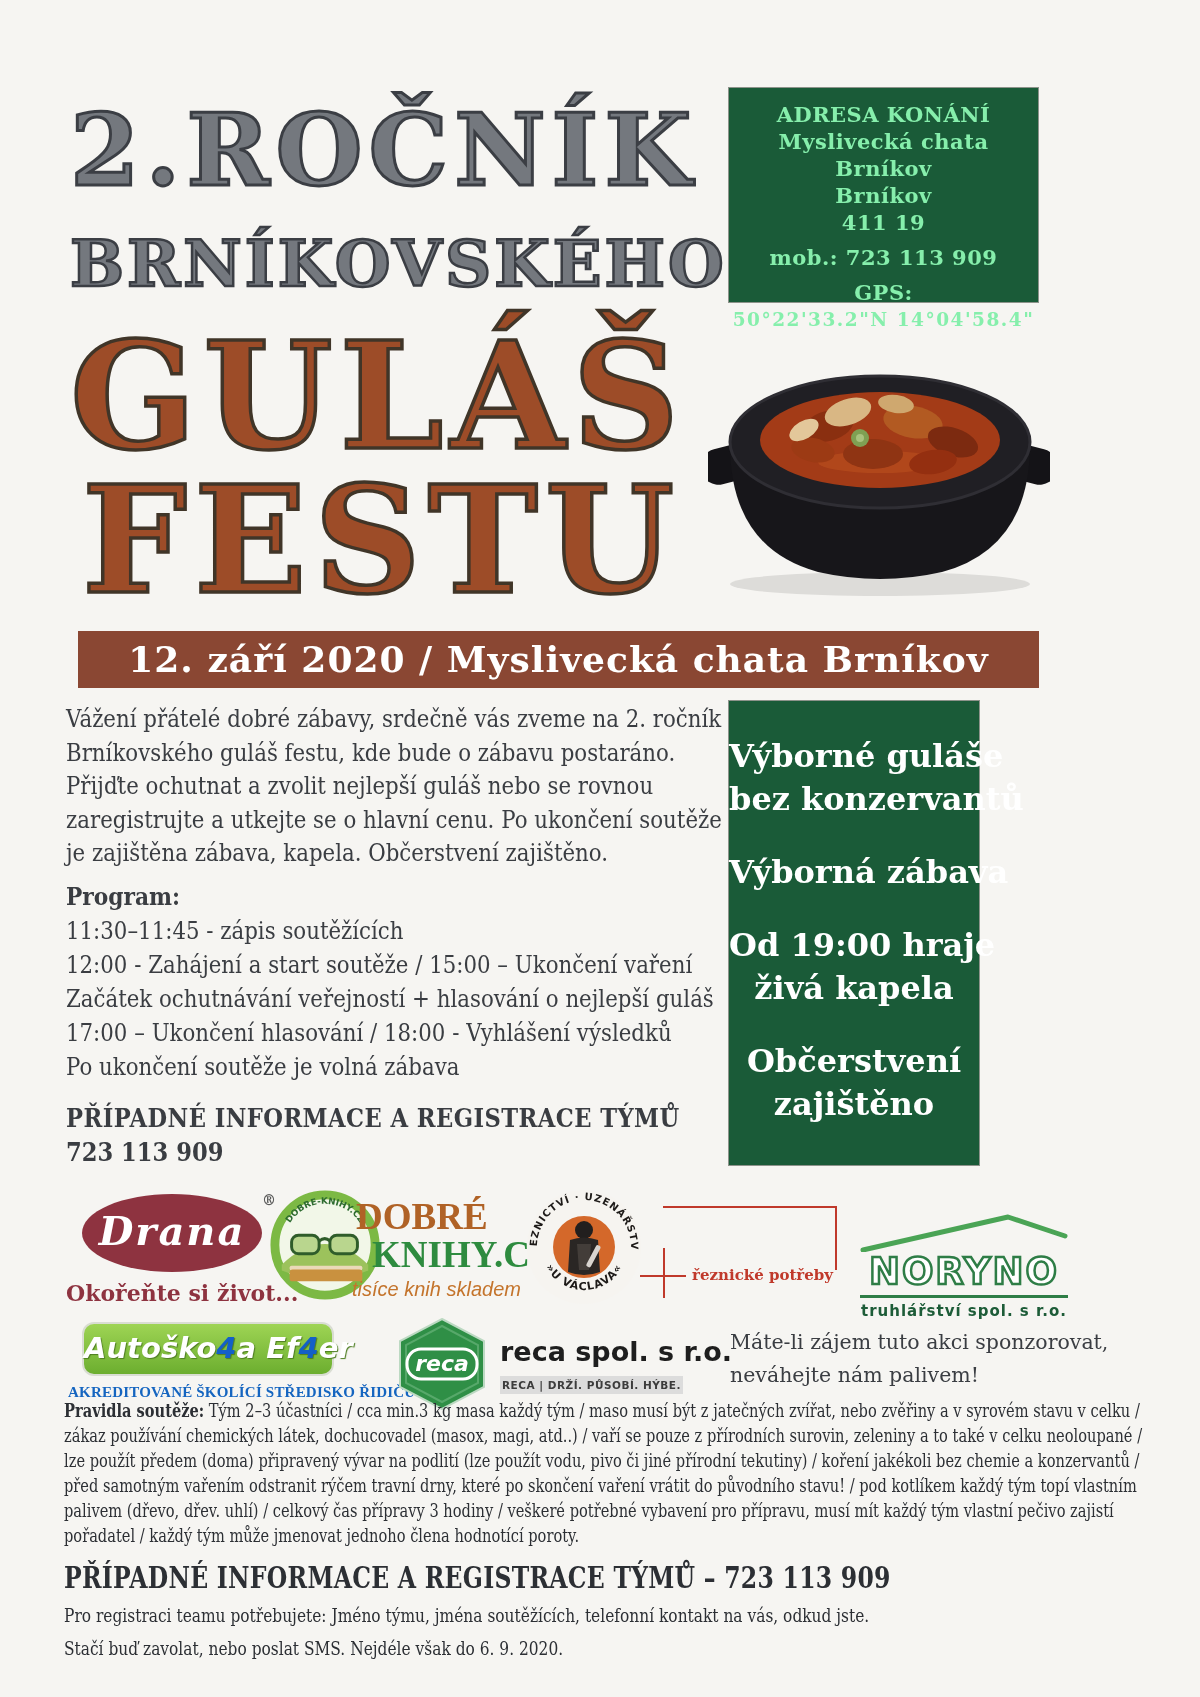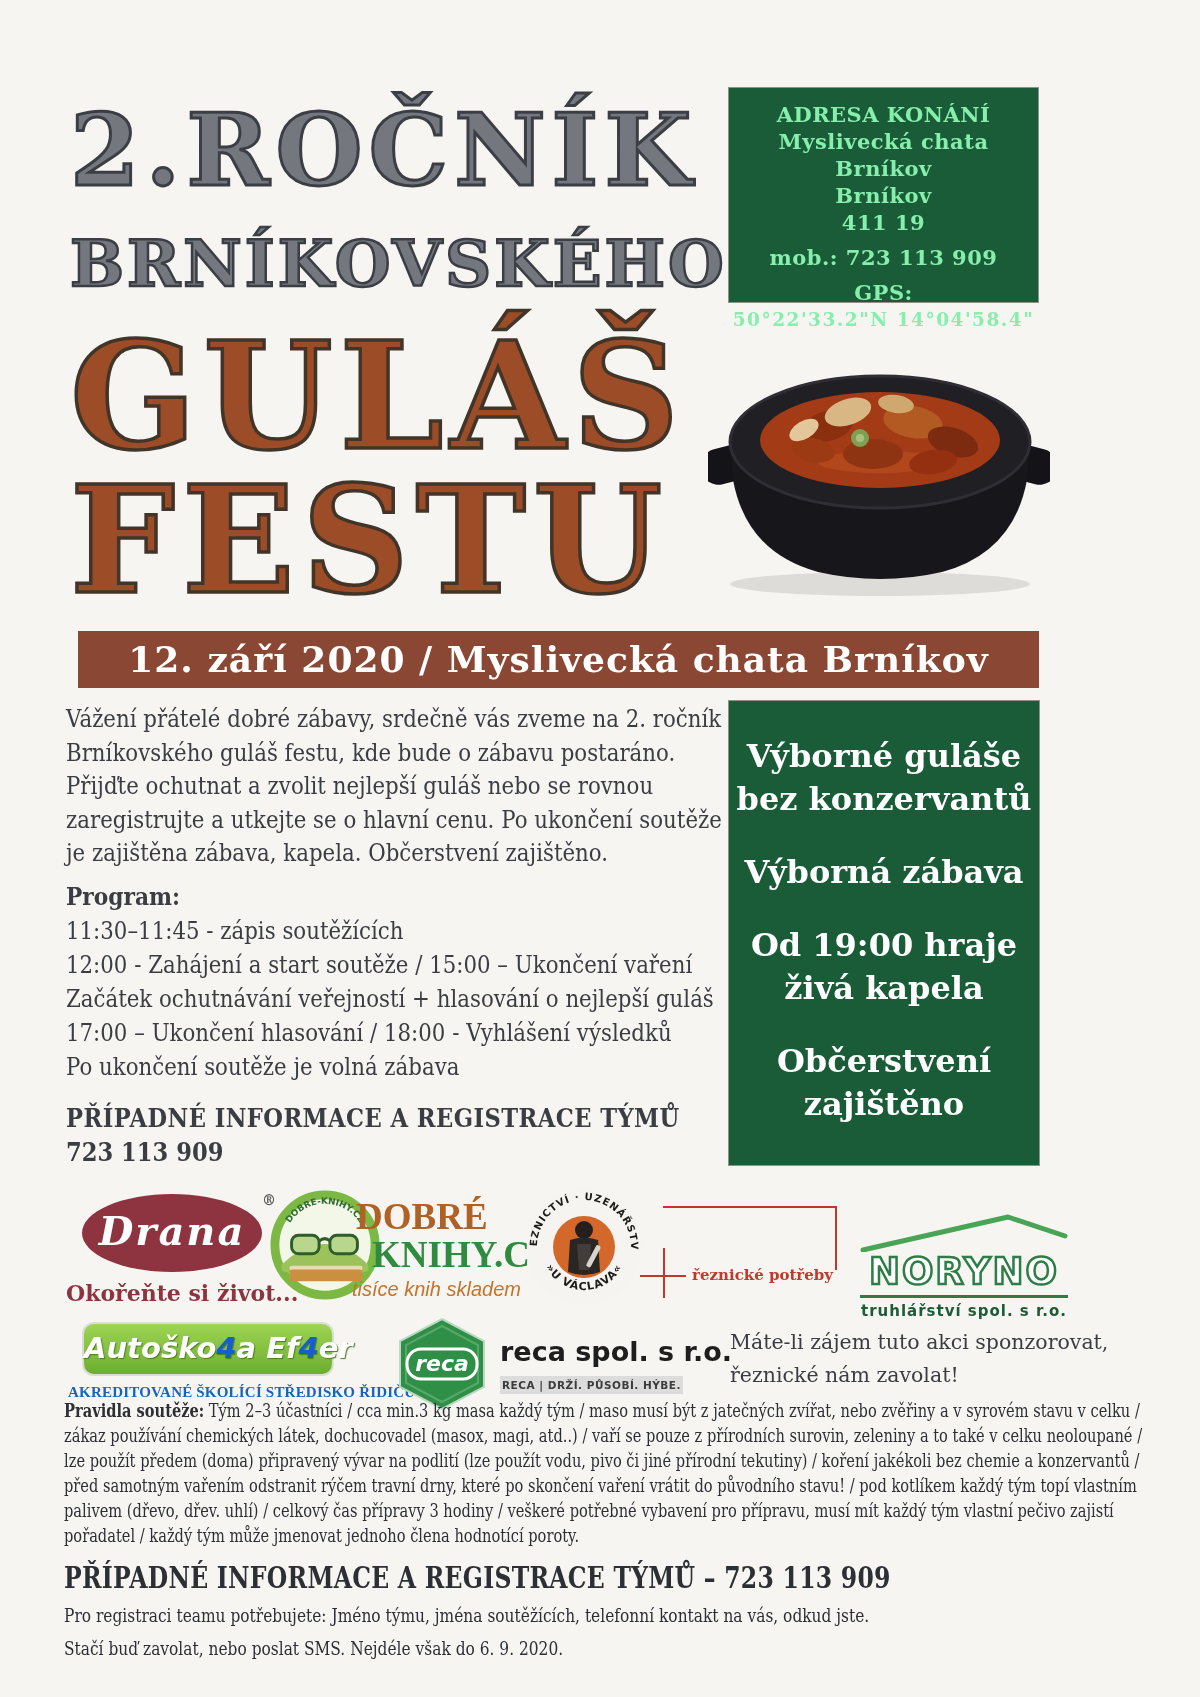--- a/index.html
+++ b/index.html
@@ -9,21 +9,21 @@
     font-family:"DejaVu Serif", serif; color:#3a3d42;
   }
   
   .title { position:absolute; font-weight:bold; white-space:nowrap; line-height:1; }
   .t1 { left:70px; top:100px; font-size:100px; letter-spacing:6px;
         color:#74787e; -webkit-text-stroke:3px #3b3e44; }
   .t2 { left:70px; top:232px; font-size:64px; letter-spacing:3px;
         color:#74787e; -webkit-text-stroke:2.5px #3b3e44; }
   .t3 { left:70px; top:322px; font-size:148px; letter-spacing:7px;
         color:#9d4c28; -webkit-text-stroke:3.5px #403528; }
-  .t4 { left:70px; top:466px; font-size:148px; letter-spacing:7px;
+  .t4 { left:82px; top:466px; font-size:148px; letter-spacing:7px;
         color:#9d4c28;text-align:center; -webkit-text-stroke:3.5px #403528; }
   
   .addr {
     position:absolute; left:728px; top:87px; width:311px; height:216px;
     background:#1a5b38; border:1px solid #8d938b; box-sizing:border-box;
     color:#86efac; text-align:center; padding-top:13px; font-weight:bold;
   }
   .addr div { line-height:27px; font-size:21px; letter-spacing:0.5px; }
   .addr .addr-h { font-size:21px; }
   .addr .mt { margin-top:8px; }
@@ -42,21 +42,21 @@
     transform:scaleX(0.87); transform-origin:0 0;
   }
   .leftcol .ln { font-size:24.5px; line-height:33.5px; white-space:nowrap; }
   .prog-h { margin-top:10px; font-size:25px; font-weight:bold; line-height:34px; }
   .prog .ln { line-height:34px; }
   .info-h { margin-top:17px; font-size:26px; font-weight:bold; line-height:34px;
             letter-spacing:0.5px; white-space:nowrap; }
   .info-p { font-size:26px; font-weight:bold; line-height:34px; }
   
   .promo {
-    position:absolute; left:728px; top:700px; width:312px; height:466px;
+    position:absolute; left:728px; top:700px; width:252px; height:466px;
     background:#1a5b38; border:1px solid #8d938b; box-sizing:border-box;
     color:#fff; text-align:center; font-weight:bold; padding-top:34px;
   }
   .promo .grp { margin-bottom:30px; }
   .promo .pl { font-size:32px; line-height:43px; white-space:nowrap; }
   
   .drana-oval {
     position:absolute; left:82px; top:1194px; width:180px; height:78px;
     background:#8e3340; border-radius:50%; color:#fff; text-align:center;
     font-style:italic; font-weight:bold; font-size:40px; line-height:74px;
@@ -276,21 +276,21 @@
     <polygon points="44,1 86,23 86,69 44,91 2,69 2,23" fill="#2f8f46" stroke="#bcd9c2" stroke-width="2"></polygon>
     <polygon points="44,8 80,27 80,65 44,84 8,65 8,27" fill="none" stroke="#57a86a" stroke-width="2"></polygon>
     <rect x="9" y="31" width="70" height="30" rx="14" fill="none" stroke="#ffffff" stroke-width="3"></rect>
     <text x="44" y="53" text-anchor="middle" font-size="22" font-weight="bold" font-style="italic" fill="#ffffff" font-family="DejaVu Sans, sans-serif">reca</text>
   </svg>
   <div class="reca-name">reca spol. s r.o.</div>
   <div class="reca-tag">RECA | DRŽÍ. PŮSOBÍ. HÝBE.</div>
 
   <div class="cta">
     <div>Máte-li zájem tuto akci sponzorovat,</div>
-    <div>řeznické nám zavolat!</div>
+    <div>neváhejte nám palivem!</div>
   </div>
 
   <div class="bottom-flow">
     <div class="rules-scale">
       <p class="rules-p" style="margin:0;"><span class="bold">Pravidla soutěže:</span><span> Tým 2–3 účastníci / cca min.3 kg masa každý tým / maso musí být z jatečných zvířat, nebo zvěřiny a v syrovém stavu v celku / zákaz používání chemických látek, dochucovadel (masox, magi, atd..) / vaří se pouze z přírodních surovin, zeleniny a to také v celku neoloupané / lze použít předem (doma) připravený vývar na podlití (lze použít vodu, pivo či jiné přírodní tekutiny) / koření jakékoli bez chemie a konzervantů / před samotným vařením odstranit rýčem travní drny, které po skončení vaření vrátit do původního stavu! / pod kotlíkem každý tým topí vlastním palivem (dřevo, dřev. uhlí) / celkový čas přípravy 3 hodiny / veškeré potřebné vybavení pro přípravu, musí mít každý tým vlastní pečivo zajistí pořadatel / každý tým může jmenovat jednoho člena hodnotící poroty.</span></p>
       <div class="f-heading">PŘÍPADNÉ INFORMACE A REGISTRACE TÝMŮ – 723 113 909</div>
       <div class="f-line">Pro registraci teamu potřebujete: Jméno týmu, jména soutěžících, telefonní kontakt na vás, odkud jste.</div>
       <div class="f-line">Stačí buď zavolat, nebo poslat SMS. Nejdéle však do 6. 9. 2020.</div>
     </div>
   </div>

